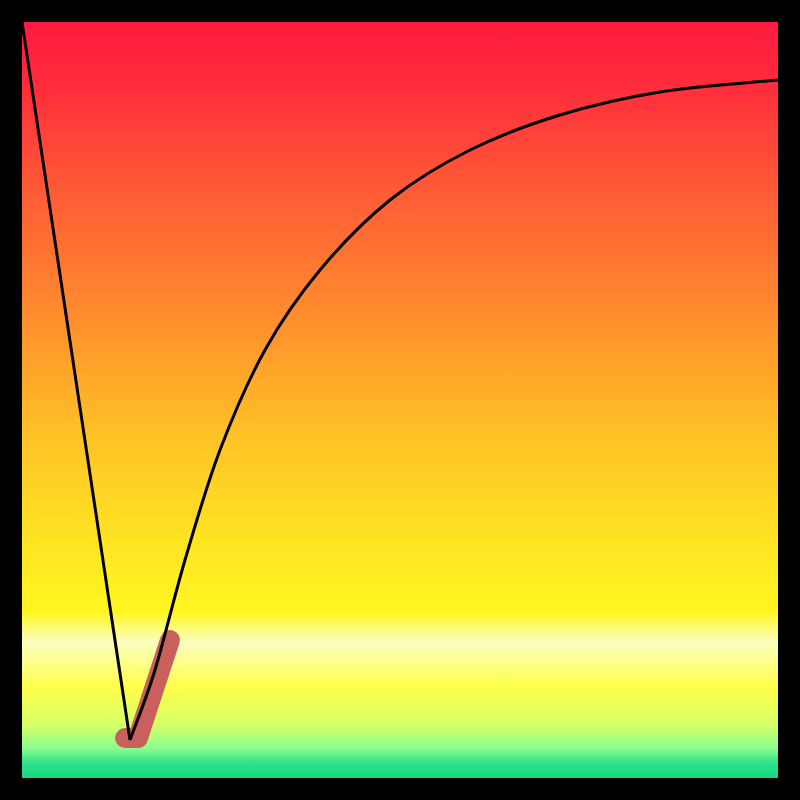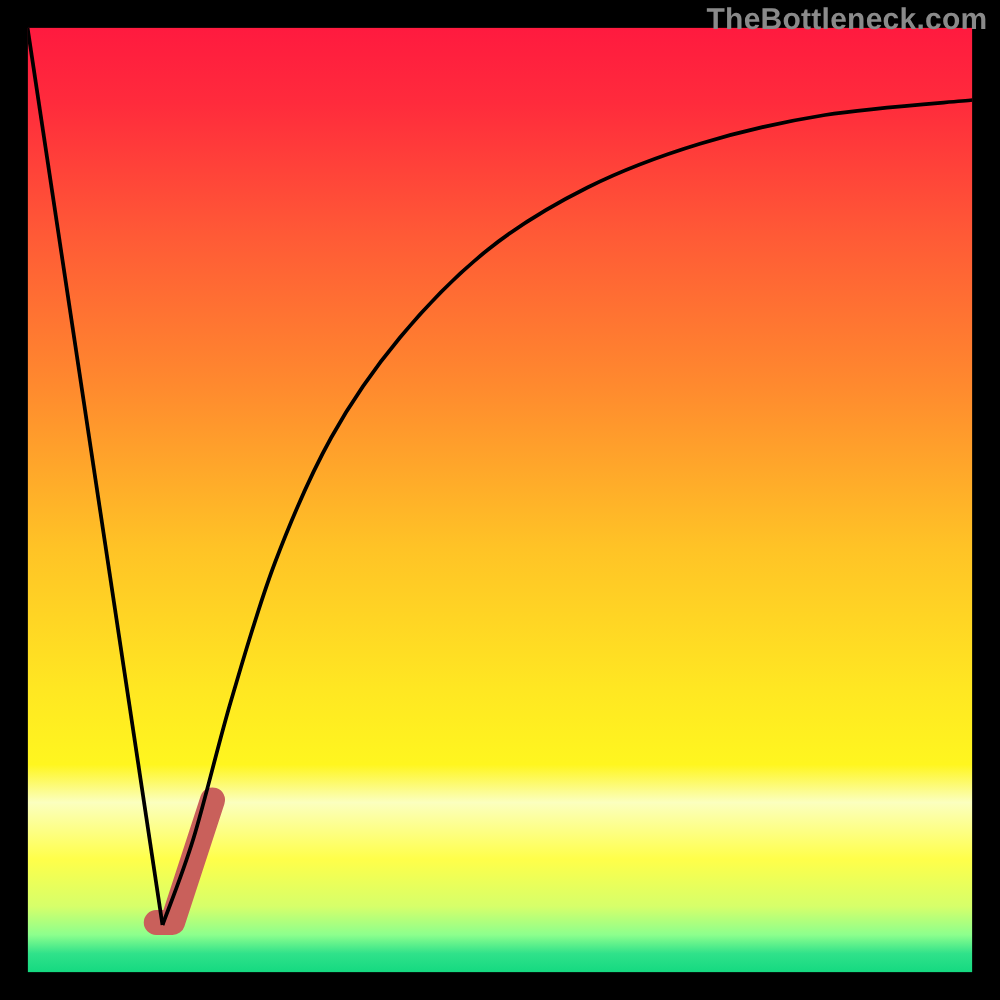--- a/index.html
+++ b/index.html
@@ -75,14 +75,13 @@
           </linearGradient>
       </defs>
       <rect x="0" y="0" width="756" height="756" fill="url(#bg)"></rect>
     </svg>
     <svg class="curve-layer" viewBox="0 0 756 756" preserveAspectRatio="none">
       <path fill="none" id="p-marker" stroke="#c9605b" stroke-width="20" stroke-linecap="round" stroke-linejoin="round" d="M103 716 L116 716 L148 618"></path>
       <path fill="none" id="p-left" stroke="#000000" stroke-width="3" stroke-linecap="butt" stroke-linejoin="round" d="M0 0 L108 718"></path>
       <path fill="none" id="p-right" stroke="#000000" stroke-width="3" stroke-linecap="butt" stroke-linejoin="round" d="M 108 718 C 112.16666666666667 706.3333333333334, 123.83333333333333 678, 133 648 C 142.16666666666666 618, 152.16666666666666 574.6666666666666, 163 538 C 173.83333333333334 501.3333333333333, 184.66666666666666 463, 198 428 C 211.33333333333334 393, 226.33333333333334 358, 243 328 C 259.6666666666667 298, 277.1666666666667 273, 298 248 C 318.8333333333333 223, 343 198, 368 178 C 393 158, 419.6666666666667 142.16666666666666, 448 128 C 476.3333333333333 113.83333333333333, 506.3333333333333 102.66666666666667, 538 93 C 569.6666666666666 83.33333333333333, 601.6666666666666 75.83333333333333, 638 70 C 674.3333333333334 64.16666666666667, 736.3333333333334 60, 756 58"></path>
     </svg>
   </div>
-  <div class="watermark">TheBottleneck.com</div>
 </div>
 
 </body></html>

